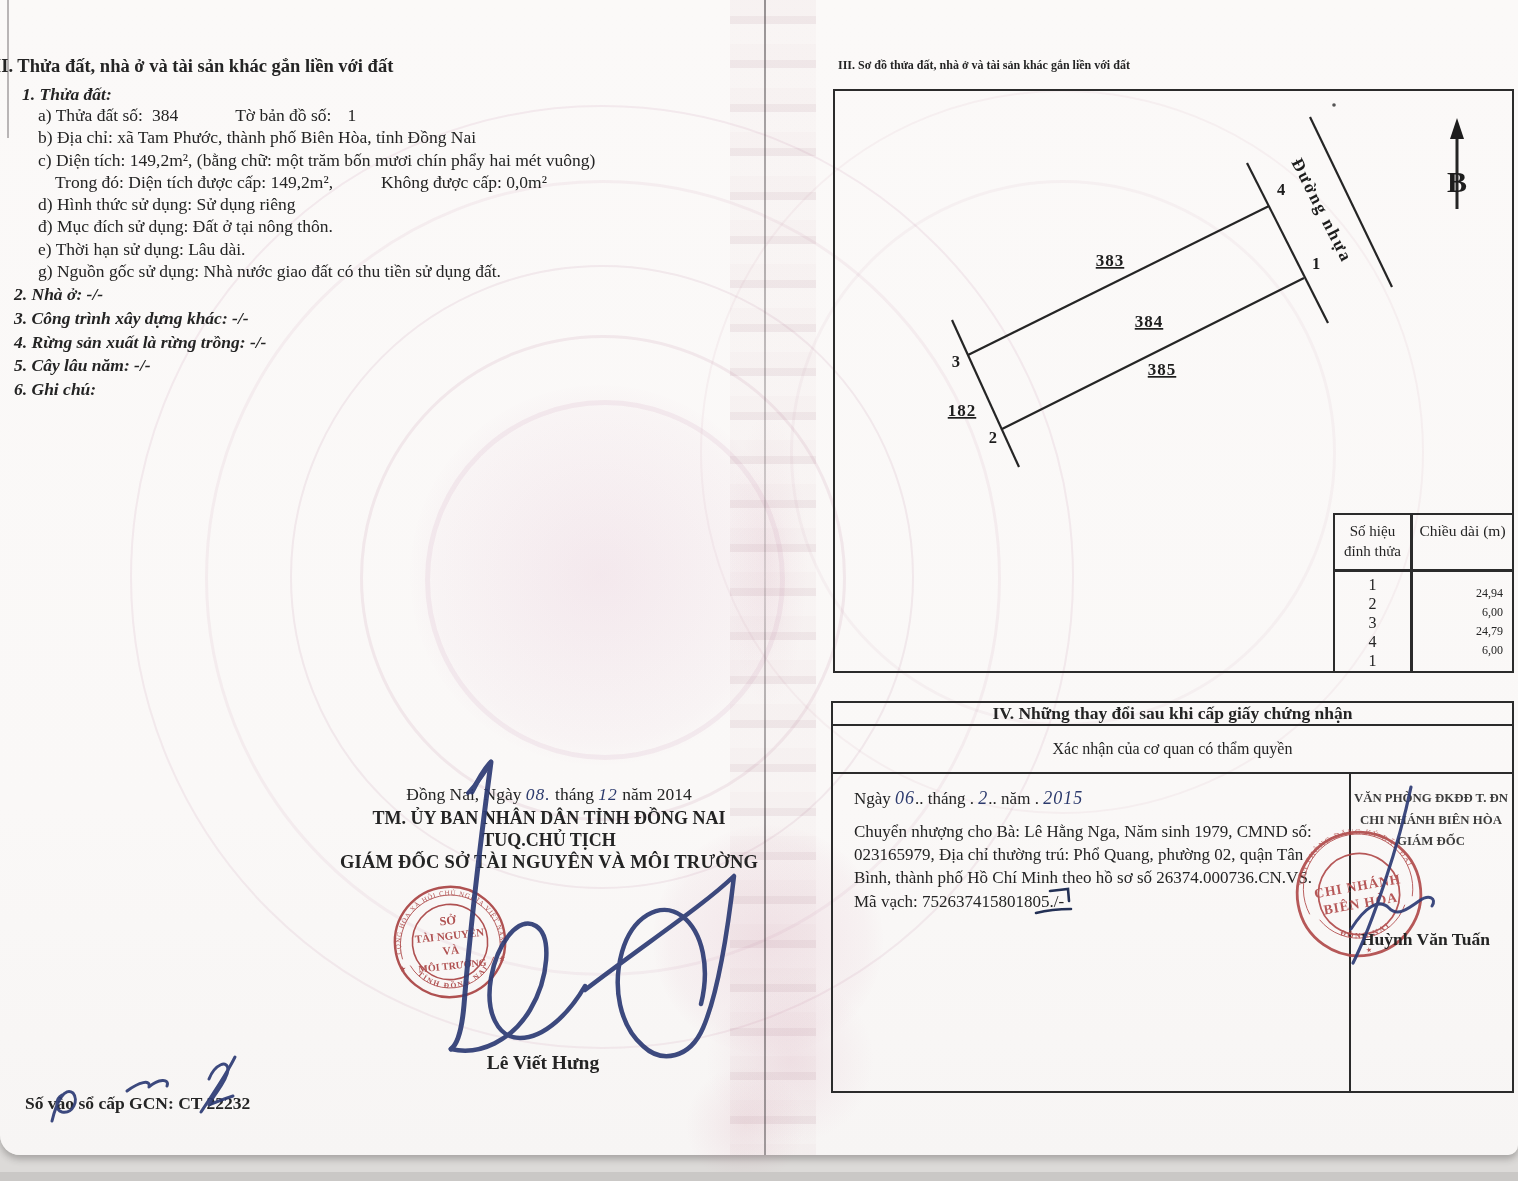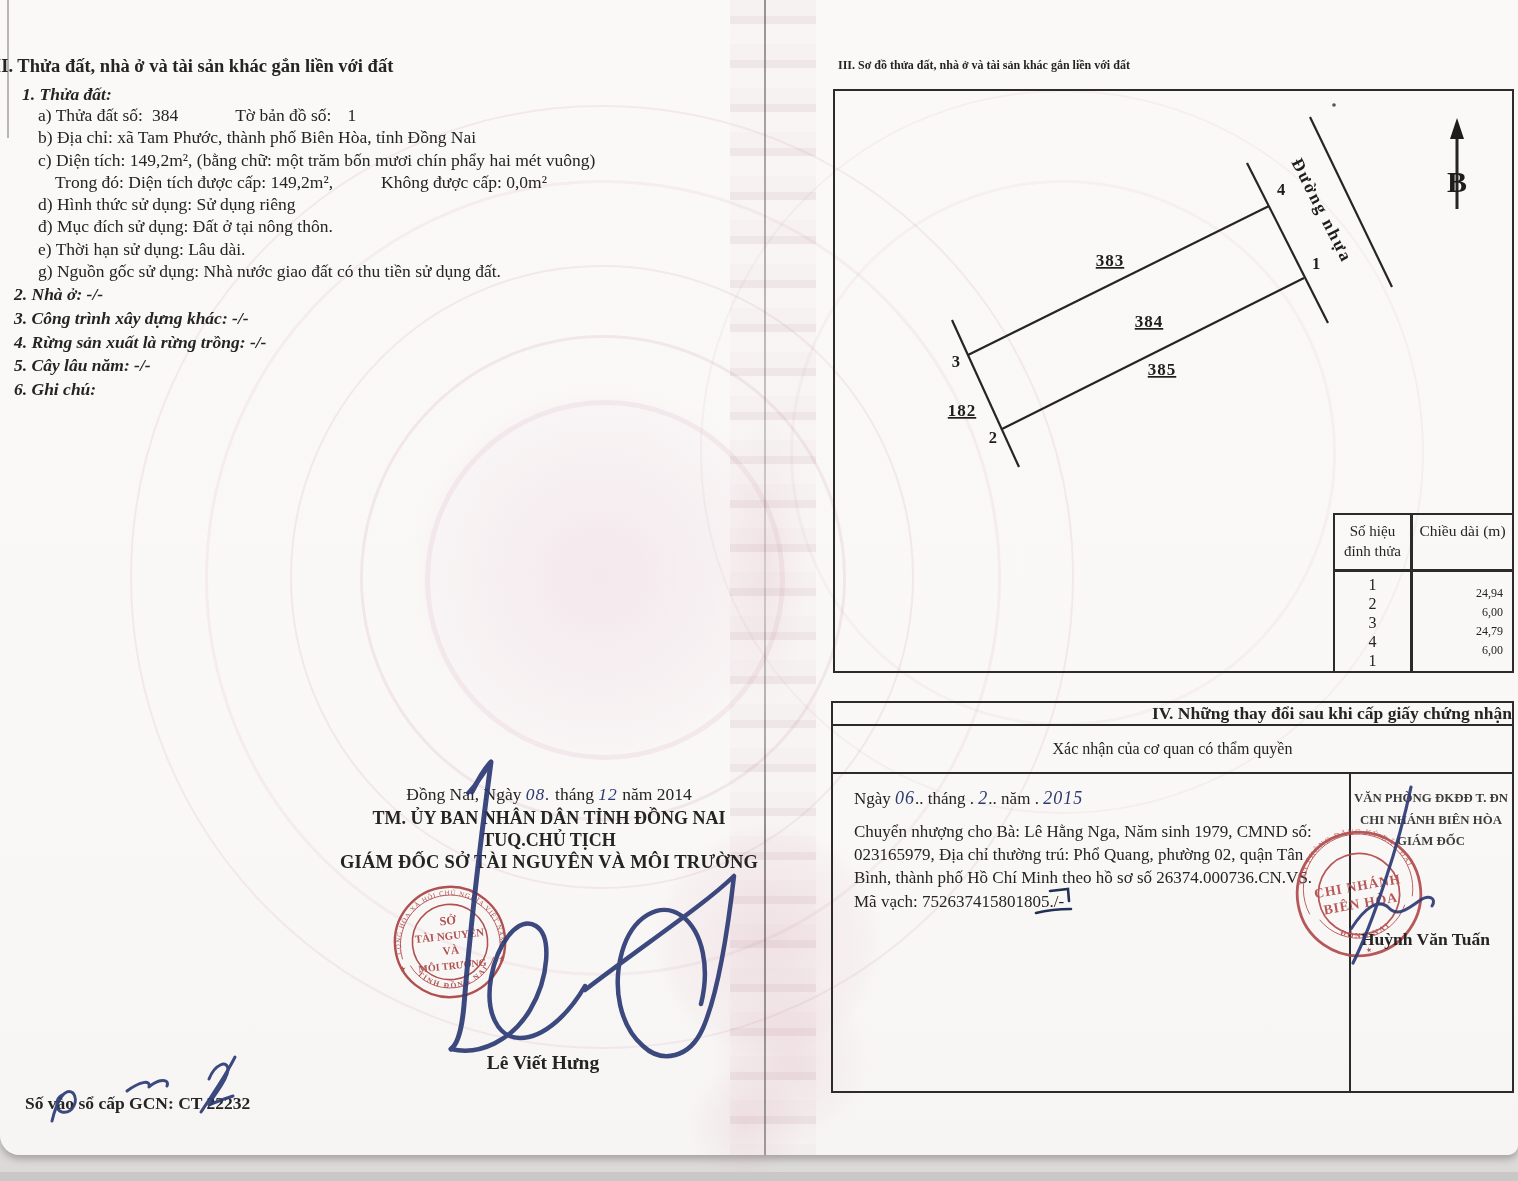--- a/index.html
+++ b/index.html
@@ -39,21 +39,21 @@
   .diagram-box svg{position:absolute;left:0;top:0;}
   .len-table{position:absolute;right:0;bottom:0;width:179px;height:158px;border-left:2.5px solid #2b2b2b;border-top:2.5px solid #2b2b2b;box-sizing:border-box;font-size:15px;}
   .lt-divider{position:absolute;left:75px;top:0;bottom:0;width:2.5px;background:#2b2b2b;}
   .lt-hline{position:absolute;left:0;right:0;top:54px;height:2.5px;background:#2b2b2b;}
   .lt-h1{position:absolute;left:0;top:6px;width:75px;text-align:center;line-height:20px;}
   .lt-h2{position:absolute;left:78px;right:0;top:6px;text-align:center;line-height:20px;font-size:15.5px;}
   .lt-verts{position:absolute;left:0;top:60px;width:75px;text-align:center;font-size:16px;line-height:19px;}
   .lt-vals{position:absolute;left:78px;right:9px;top:69px;text-align:right;font-size:12px;line-height:19px;}
   
   .changes{position:absolute;left:831px;top:701px;width:683px;height:392px;border:2.5px solid #2b2b2b;box-sizing:border-box;}
-  .c-title{height:21px;border-bottom:2.5px solid #2b2b2b;text-align:right;font-weight:bold;font-size:17.5px;line-height:21px;}
+  .c-title{height:21px;border-bottom:2.5px solid #2b2b2b;text-align:center;font-weight:bold;font-size:17.5px;line-height:21px;}
   .c-heads{display:flex;height:46px;border-bottom:2.5px solid #2b2b2b;}
   .c-h1{width:518px;border-right:2.5px solid #2b2b2b;box-sizing:border-box;display:flex;align-items:center;justify-content:center;font-size:17px;}
   .c-h2{flex:1;display:flex;align-items:center;justify-content:center;text-align:center;font-size:16px;line-height:20px;padding:0 4px;border-radius:11px;}
   .c-body{display:flex;height:318px;}
   .c-b1{width:518px;border-right:2.5px solid #2b2b2b;box-sizing:border-box;padding:14px 14px 0 21px;}
   .c-b2{flex:1;position:relative;}
   .c-date{font-size:17px;white-space:nowrap;}
   .c-date .hand{font-size:18px;}
   .c-para{margin-top:11px;font-size:17px;line-height:23.2px;width:482px;}
   .c-bar{font-size:17px;line-height:23.2px;}

